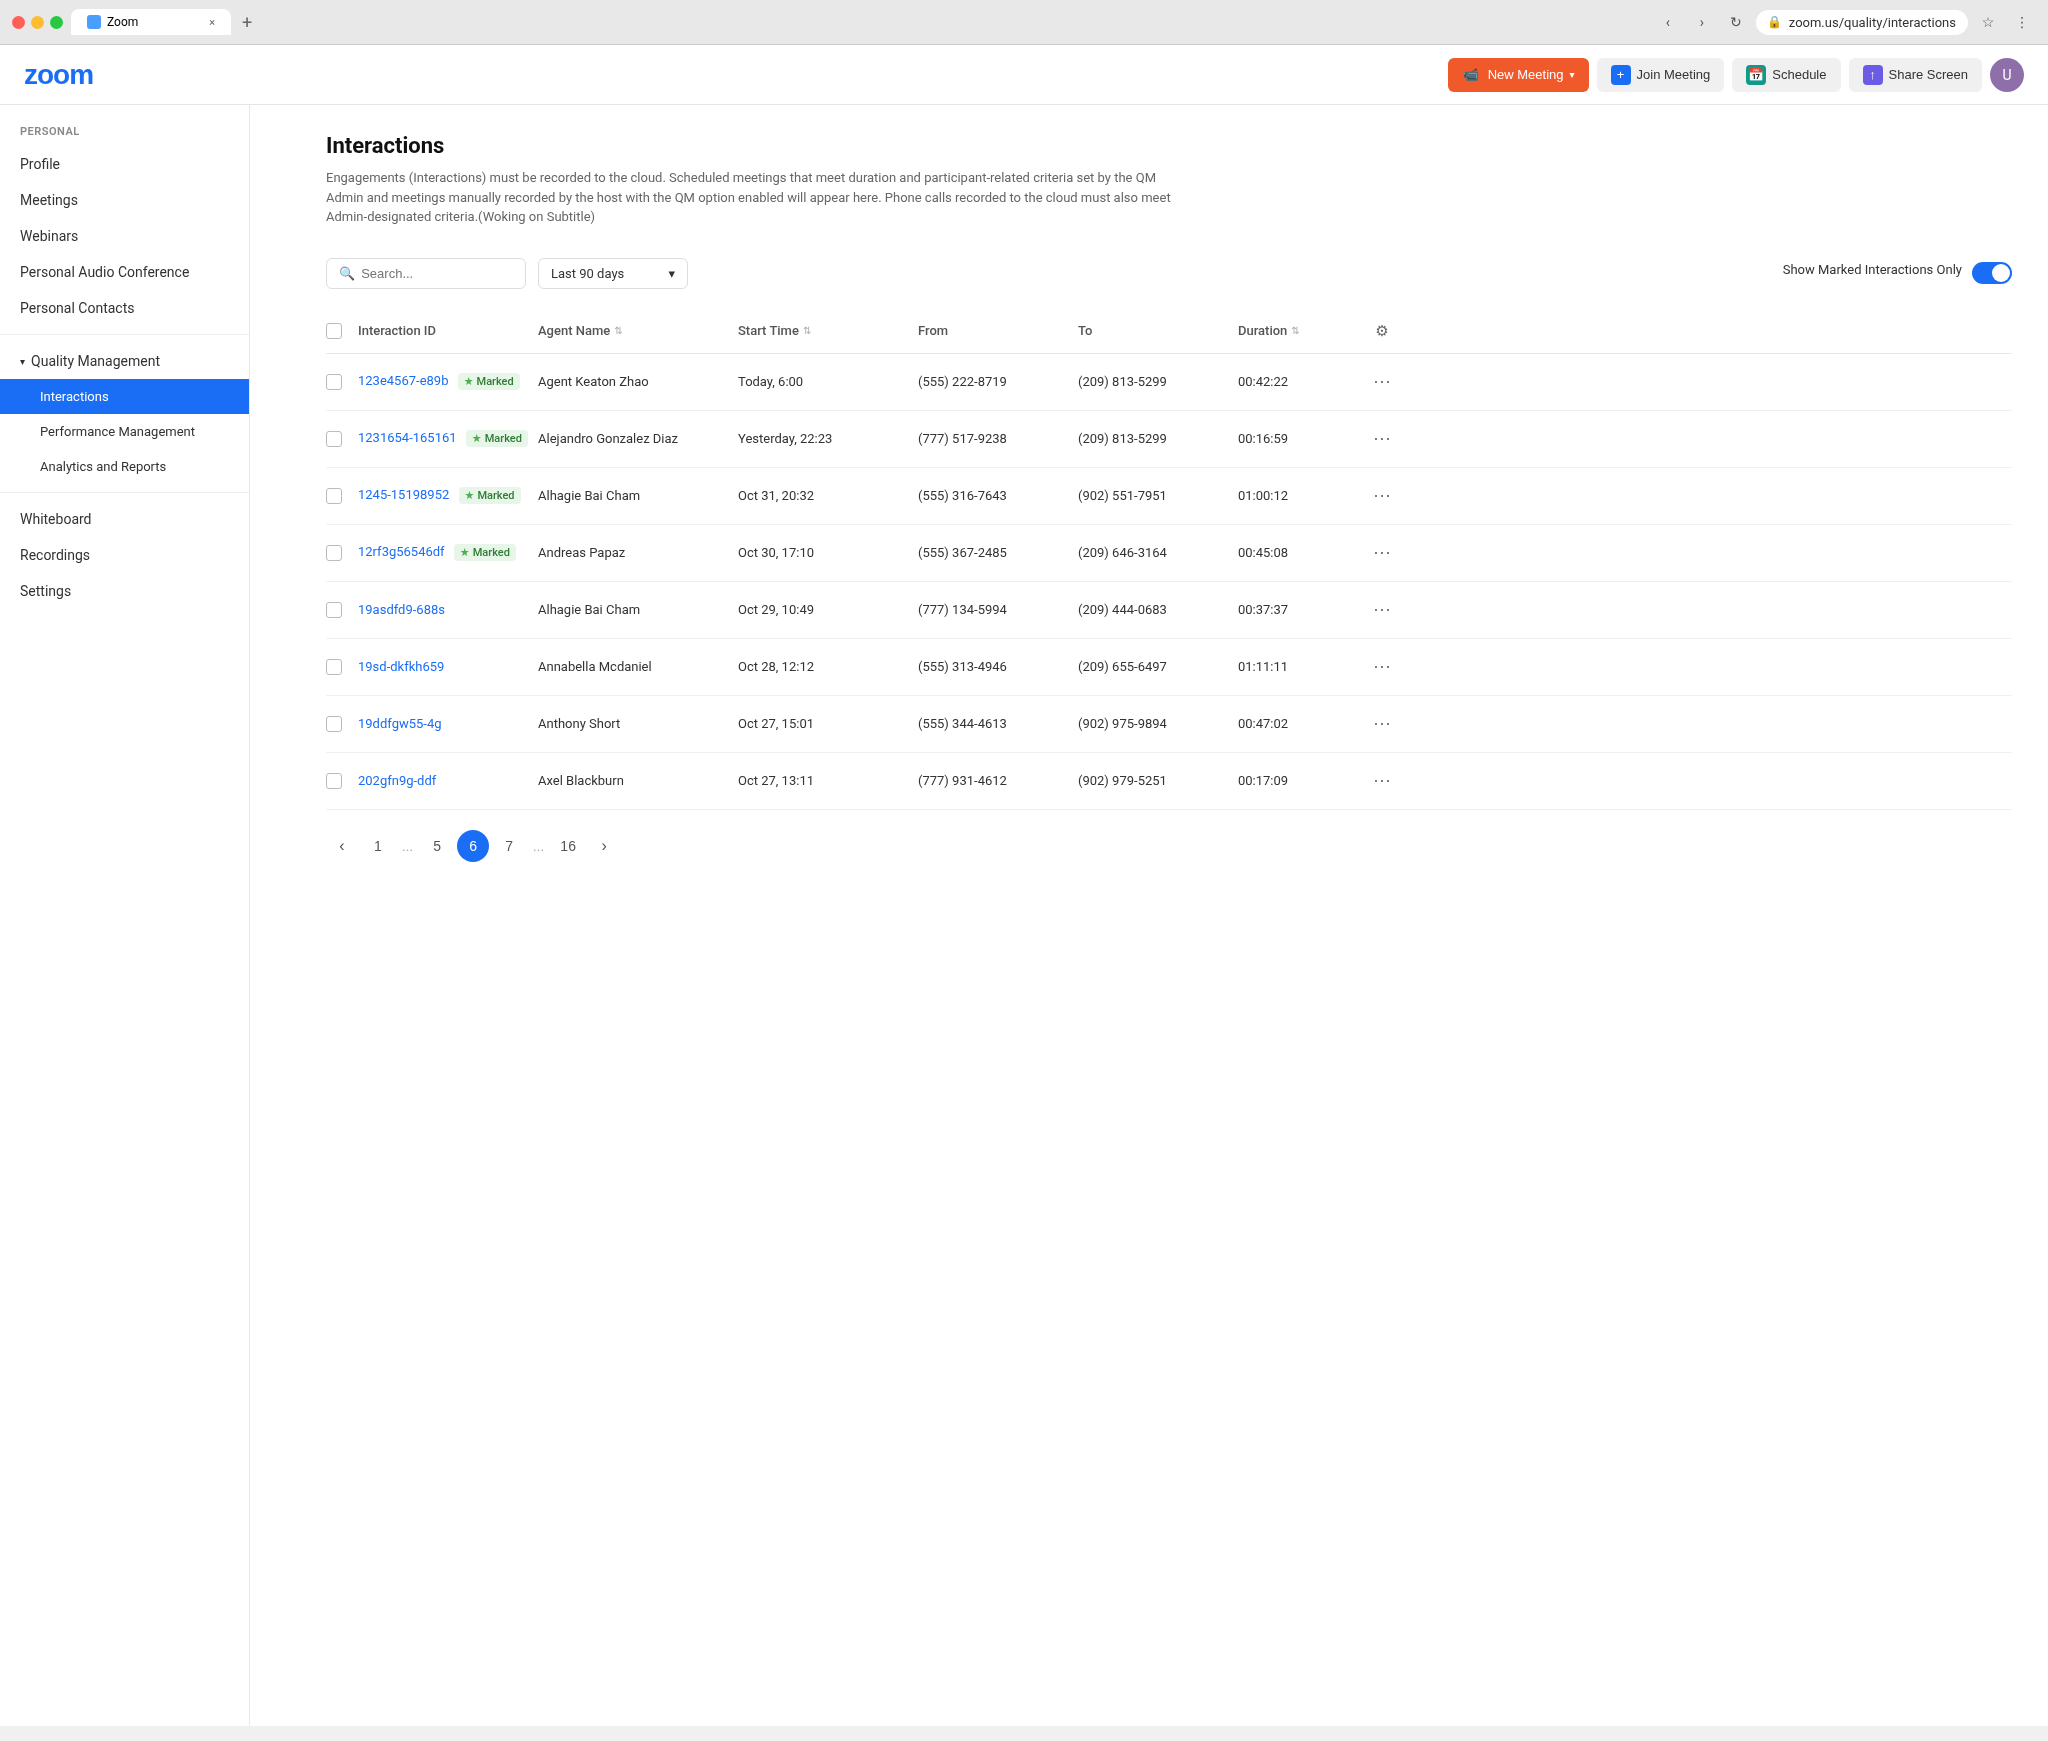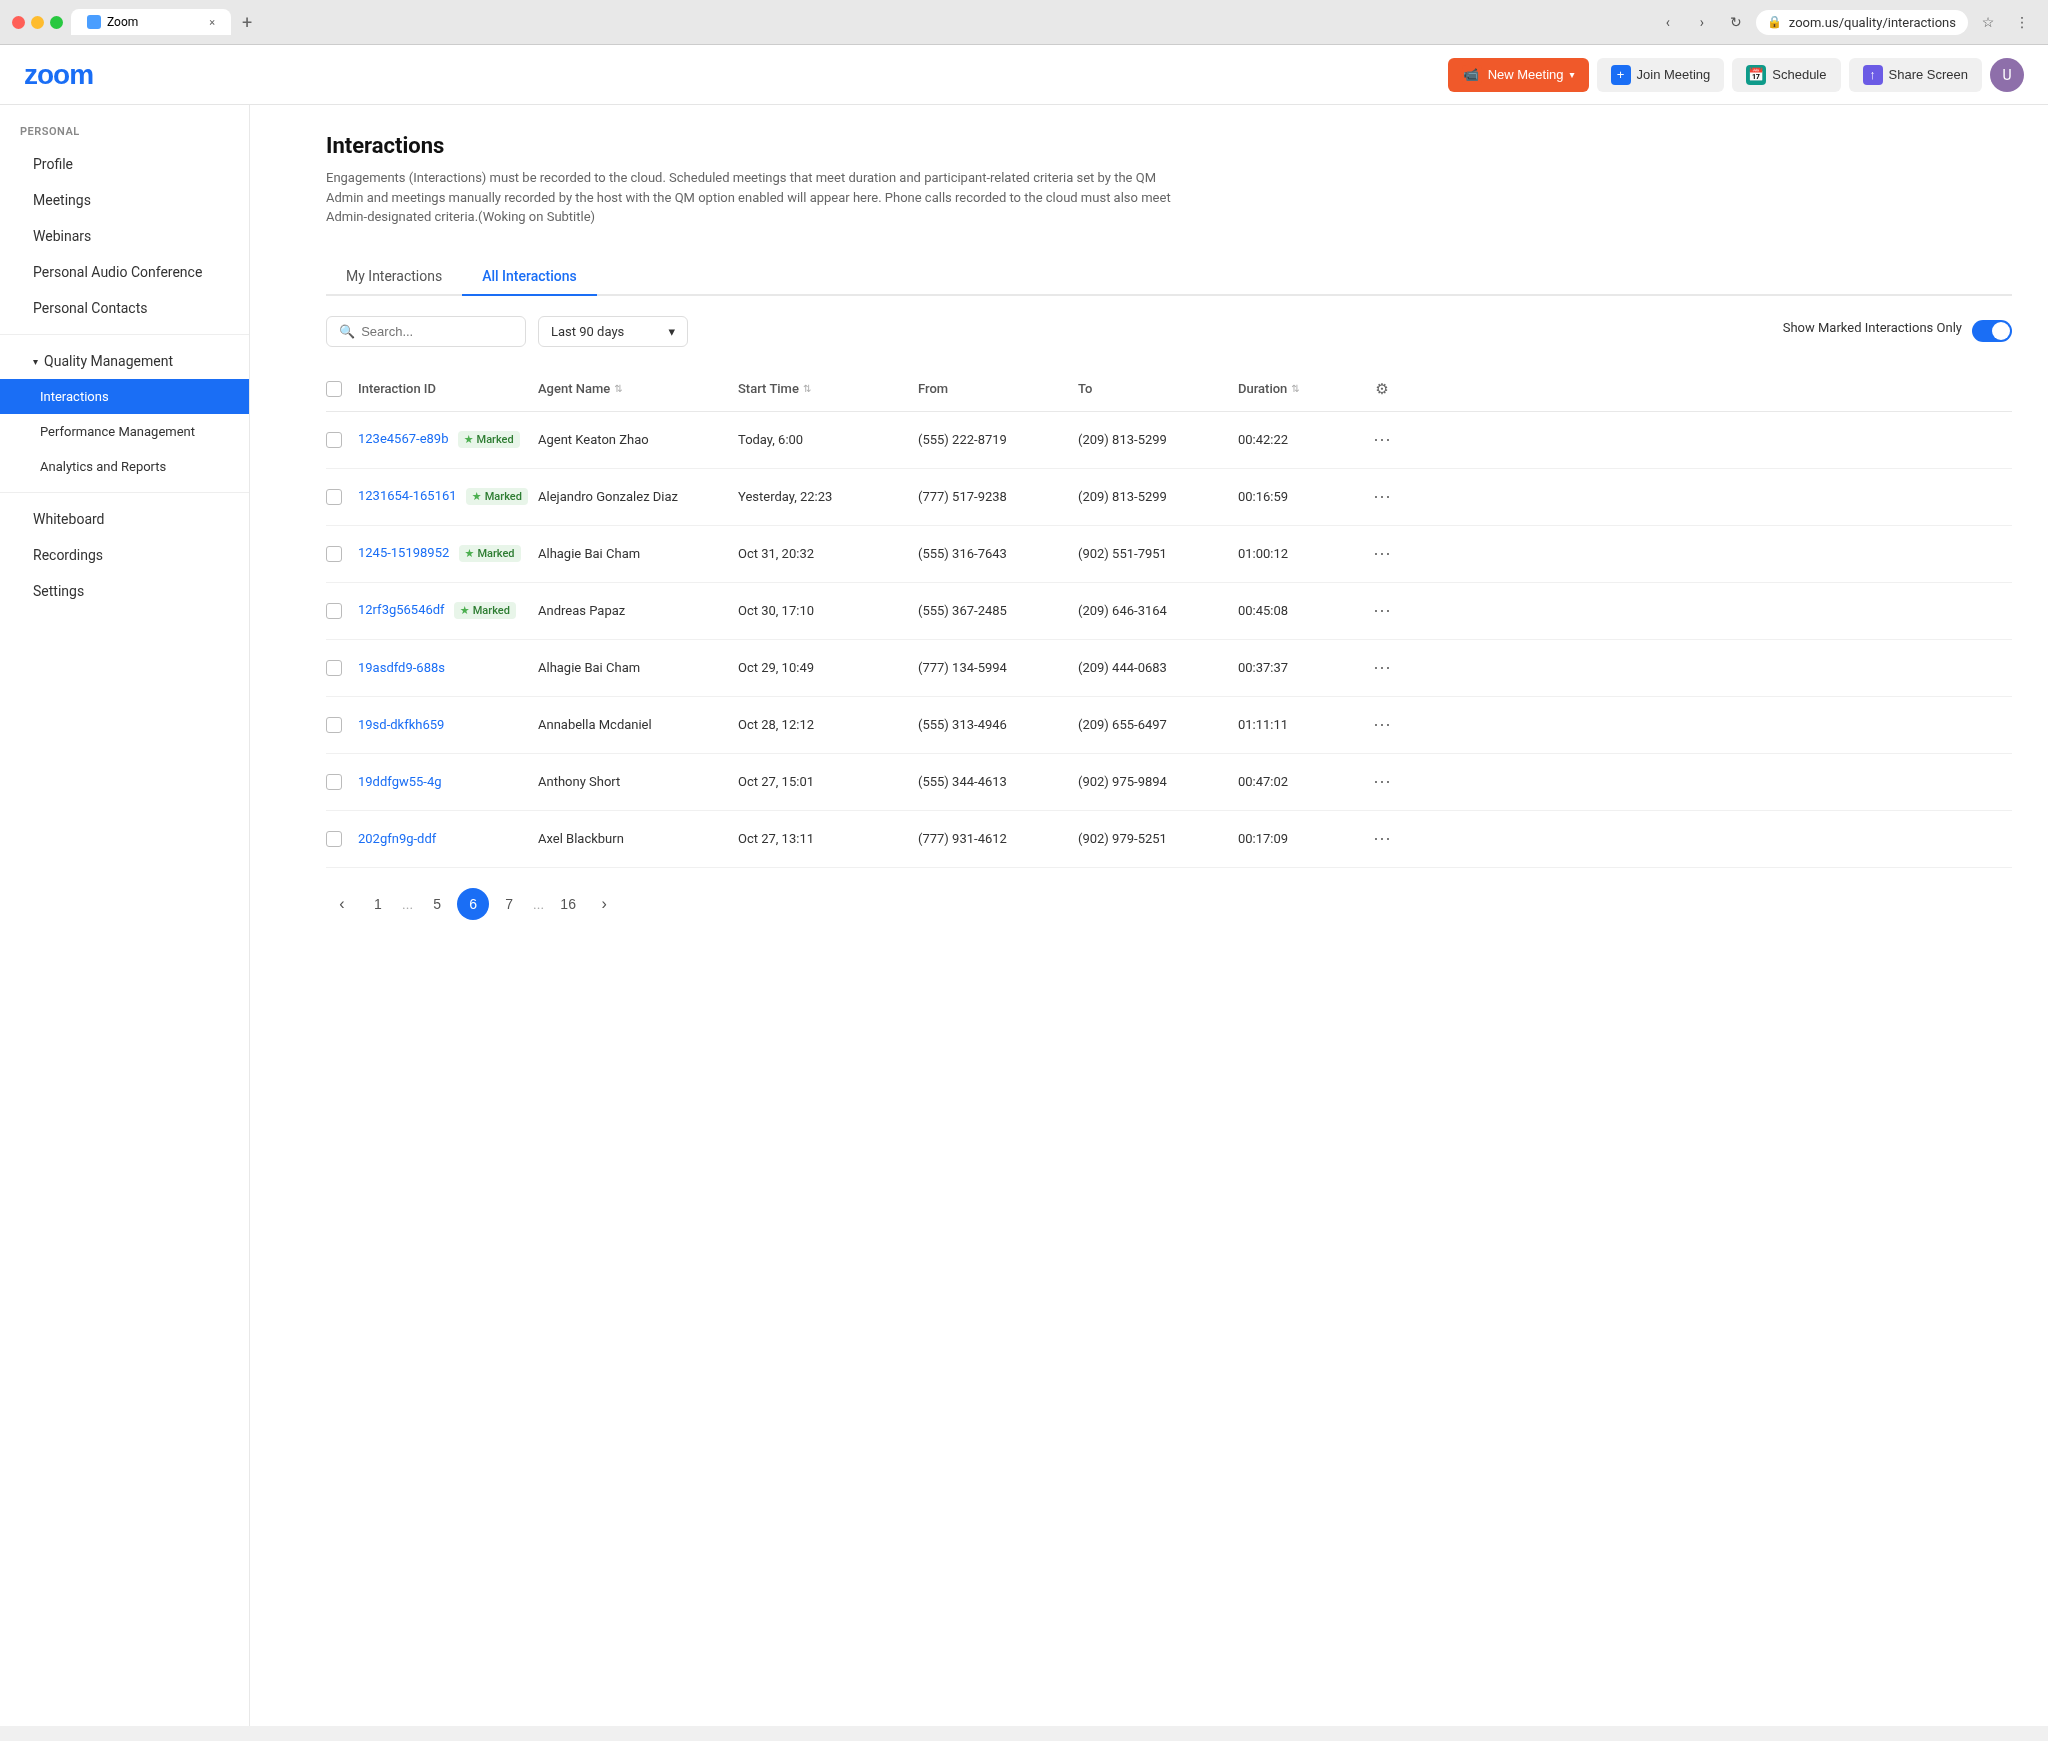--- a/index.html
+++ b/index.html
@@ -115,21 +115,21 @@
     .sidebar-section-label {
       font-size: 11px;
       font-weight: 600;
       color: #888;
       padding: 0 20px 8px;
       letter-spacing: 0.5px;
     }
     .sidebar-item {
       display: flex;
       align-items: center;
-      padding: 10px 33px;
+      padding: 10px 20px;
       font-size: 14px;
       color: #333;
       cursor: pointer;
       position: relative;
     }
     .sidebar-item.active { background: #1a6ef5; color: white; border-radius: 0; }
     .sidebar-item.sub-item { padding-left: 40px; font-size: 13px; }
     .sidebar-item.sub-item.active { background: #1a6ef5; color: white; }
     .sidebar-item .arrow { margin-right: 6px; font-size: 10px; }
     .sidebar-divider { height: 1px; background: #eee; margin: 8px 0; }
@@ -391,28 +391,20 @@
       <div class="sidebar-item">
         <span>Settings</span>
       </div>
     </div>
 
     <div class="content">
 
       <h1 class="page-title">Interactions</h1>
       <p class="page-desc">Engagements (Interactions) must be recorded to the cloud. Scheduled meetings that meet duration and participant-related criteria set by the QM Admin and meetings manually recorded by the host with the QM option enabled will appear here. Phone calls recorded to the cloud must also meet Admin-designated criteria.(Woking on Subtitle)</p>
 
-      <div class="tabs">
-        <div class="tab">
-          <span>My Interactions</span>
-        </div>
-        <div class="tab active">
-          <span>All Interactions</span>
-        </div>
-      </div>
 
       <div class="filters">
         <div class="search-box">
           <span class="search-icon">🔍</span>
           <input type="text" placeholder="Search..." style="">
         </div>
         <div class="filter-select">
           <span>Last 90 days</span>
           <span>▾</span>
         </div>

